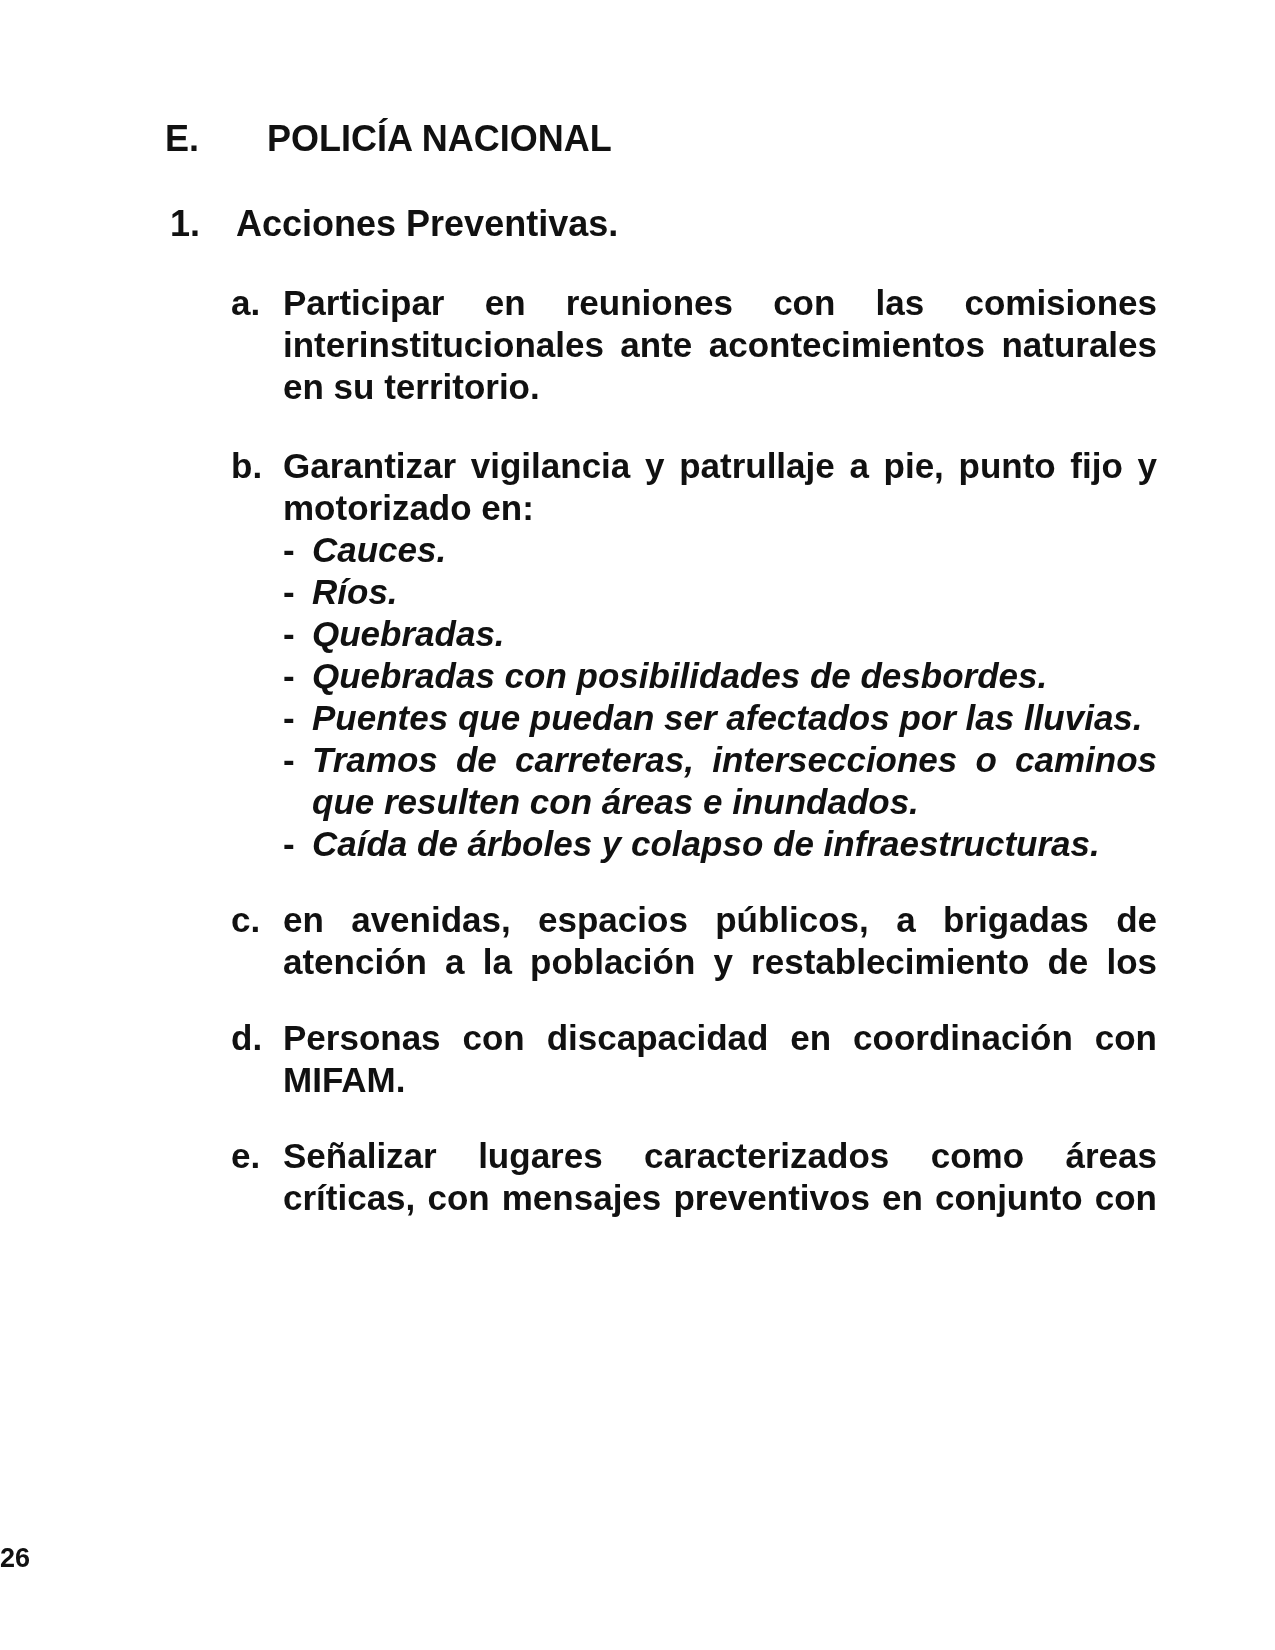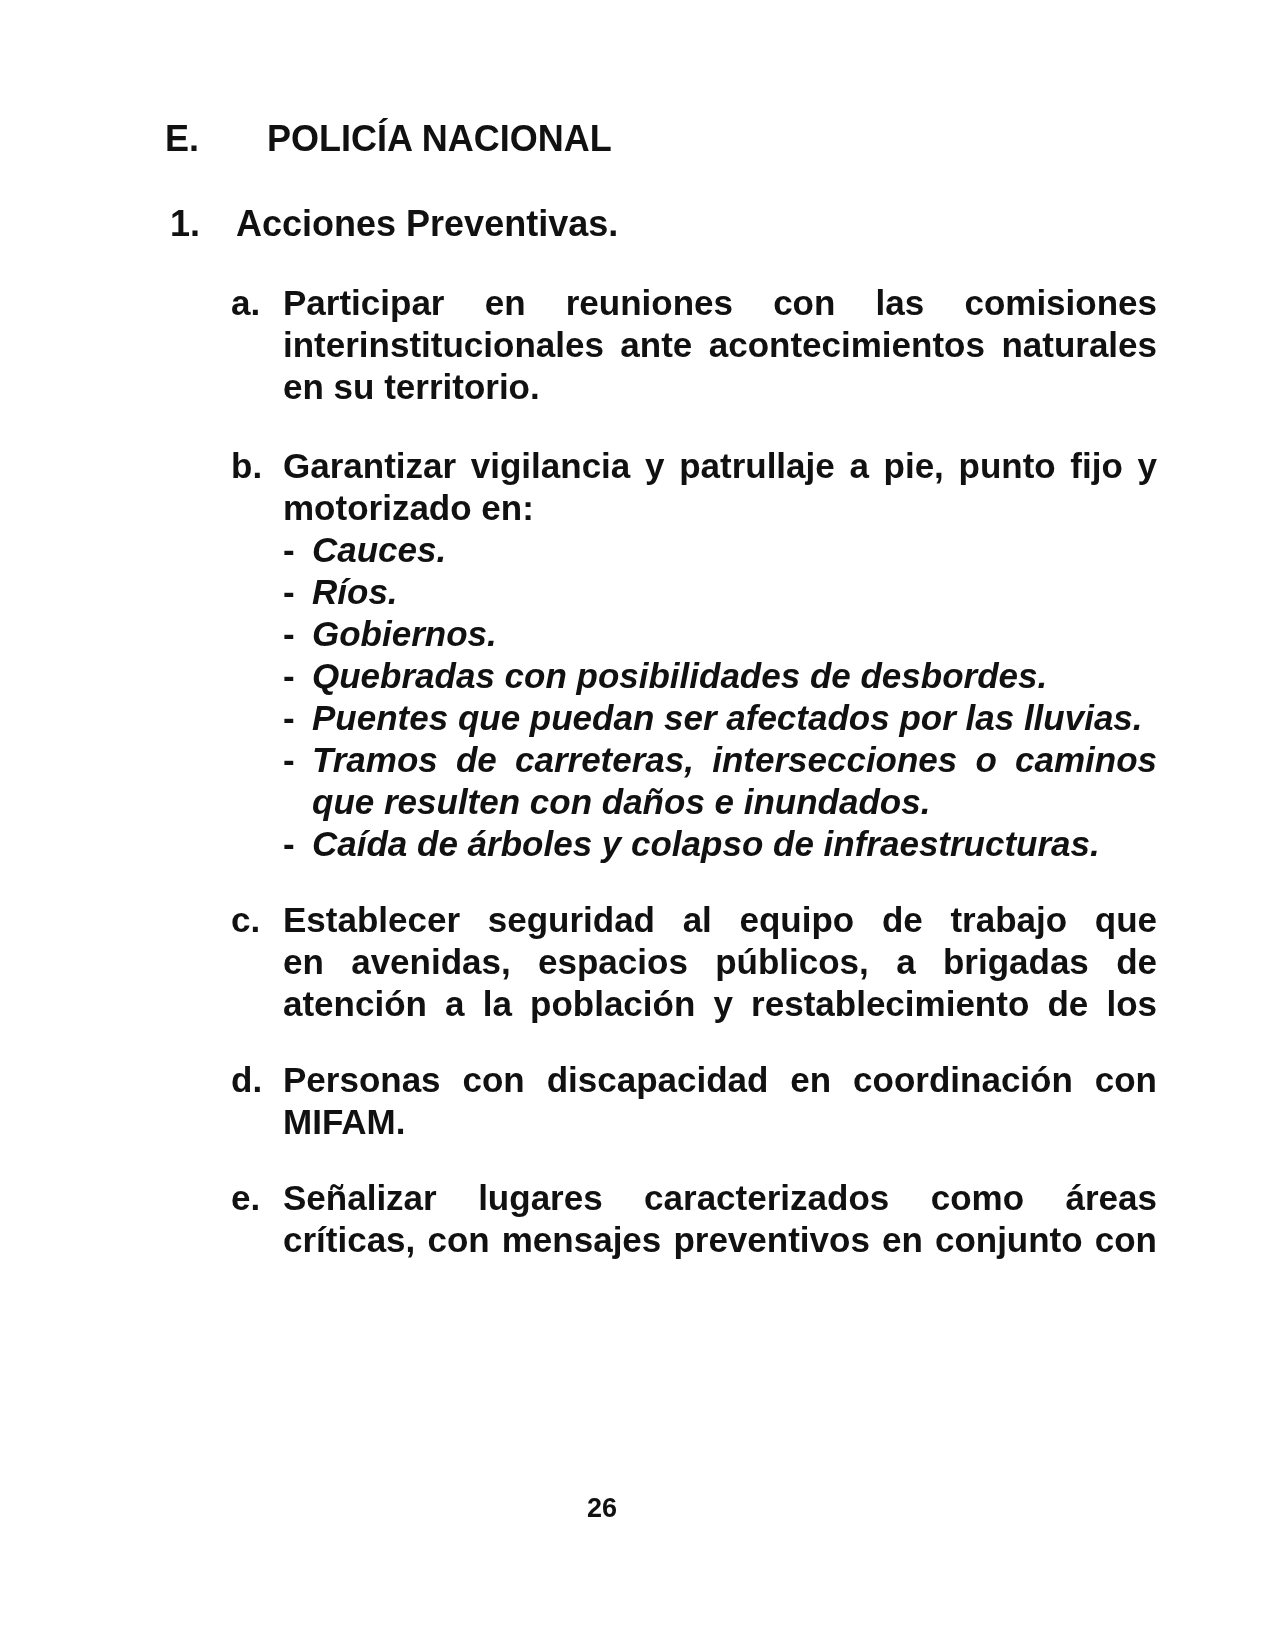--- a/index.html
+++ b/index.html
@@ -26,22 +26,22 @@
   .mt-b{margin-top:37px;}
   .mt-c{margin-top:34px;}
   .mt-d{margin-top:34px;}
   .mt-e{margin-top:34px;}
   .line{white-space:nowrap;}
   .line.j{white-space:normal;text-align:justify;text-align-last:justify;}
   .sub{display:flex;}
   .sub .dash{width:29px;flex:none;}
   .sub .sublines{width:845px;flex:none;font-style:italic;}
   .footer{
-    position:absolute;top:1487px;left:0;width:1112px;
-    text-align:center;font-size:27px;line-height:42px;margin-left:46px;
+    position:absolute;top:1537px;left:0;width:1112px;
+    text-align:left;font-size:27px;line-height:42px;
   }
 </style>
 </head>
 <body>
 
 <div class="page" style="color: rgb(17, 17, 17);">
 
   <div class="h1">
     <span class="marker">E.</span>
     <span class="title">POLICÍA NACIONAL</span>
@@ -75,55 +75,54 @@
       </div>
       <div class="sub">
         <span class="dash">-</span>
         <div class="sublines">
             <div class="line">Ríos.</div>
           </div>
       </div>
       <div class="sub">
         <span class="dash">-</span>
         <div class="sublines">
-            <div class="line">Gobiernos.</div>
+            <div class="line">Quebradas.</div>
           </div>
       </div>
       <div class="sub">
         <span class="dash">-</span>
         <div class="sublines">
             <div class="line">Quebradas con posibilidades de desbordes.</div>
           </div>
       </div>
       <div class="sub">
         <span class="dash">-</span>
         <div class="sublines">
             <div class="line">Puentes que puedan ser afectados por las lluvias.</div>
           </div>
       </div>
       <div class="sub">
         <span class="dash">-</span>
         <div class="sublines">
           <div class="line j">Tramos de carreteras, intersecciones o caminos</div>
-          <div class="line">que resulten con daños e inundados.</div>
+          <div class="line">que resulten con áreas e inundados.</div>
         </div>
       </div>
       <div class="sub">
         <span class="dash">-</span>
         <div class="sublines">
             <div class="line">Caída de árboles y colapso de infraestructuras.</div>
           </div>
       </div>
     </div>
   </div>
 
   <div class="item mt-c">
     <span class="marker">c.</span>
     <div class="body">
-      <div class="line j">Establecer seguridad al equipo de trabajo que</div>
       <div class="line j">en avenidas, espacios públicos, a brigadas de</div>
       <div class="line j">atención a la población y restablecimiento de los</div>
     </div>
   </div>
 
   <div class="item mt-d">
     <span class="marker">d.</span>
     <div class="body">
       <div class="line j">Personas con discapacidad en coordinación con</div>
       <div class="line">MIFAM.</div>

